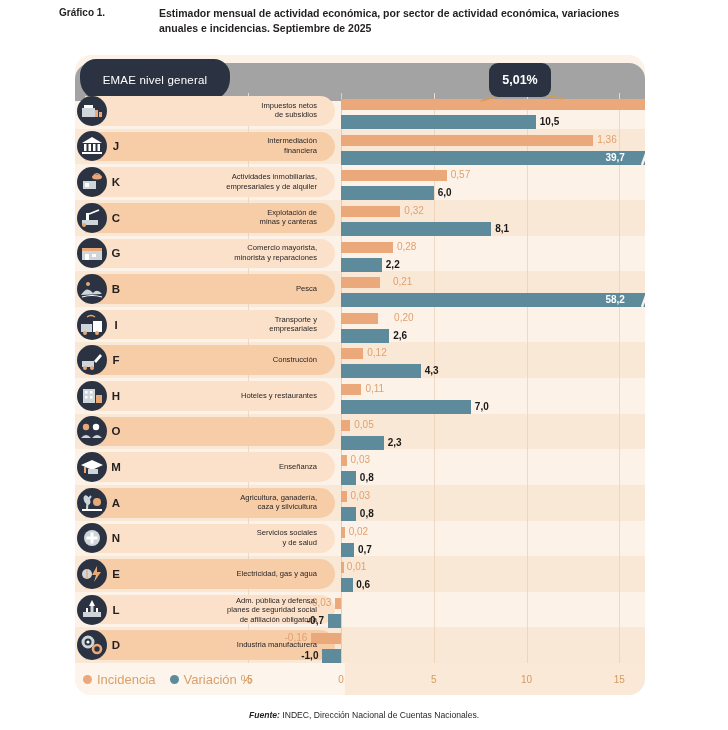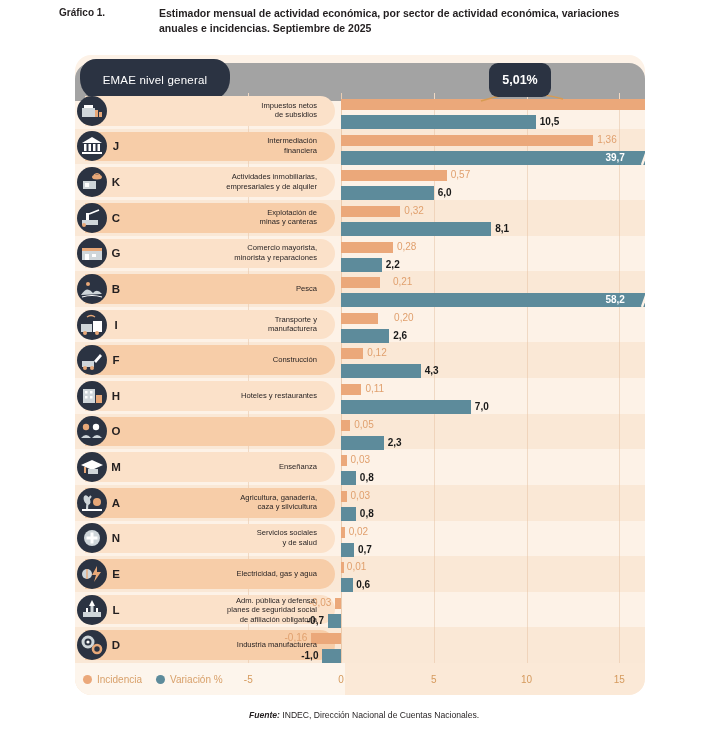--- a/index.html
+++ b/index.html
@@ -111,21 +111,21 @@
   }
   .axis-left{
     position:absolute;left:0;top:0;width:270px;height:32px;
     background:#fdf5ec;border-radius:0 0 0 16px;
   }
   .legend{position:absolute;left:8px;top:0;height:32px;display:flex;align-items:center;gap:14px;}
   .lg{display:flex;align-items:center;gap:5px;}
   .lg .dot{width:9px;height:9px;border-radius:50%;display:block;}
   .lg .dot.inc{background:#eba87a;}
   .lg .dot.var{background:#5d8b9b;}
-  .lg span.t{font-size:10px;color:#d8a06a;}
+  .lg span.t{font-size:13px;color:#d8a06a;}
   .tick{
     position:absolute;top:0;height:32px;display:flex;align-items:center;
     transform:translateX(-50%);font-size:10px;color:#d59a5d;
   }
 
   
   .source{
     position:absolute;left:0;top:710px;width:728px;text-align:center;
     font-size:8.6px;color:#231f20;
   }
@@ -310,21 +310,21 @@
                   <rect x="3" y="13" width="11" height="8" fill="#cfd6da"></rect>
                   <rect x="15" y="10" width="9" height="11" fill="#ffffff"></rect>
                   <circle cx="7" cy="22" r="2" fill="#e8a878"></circle>
                   <circle cx="19" cy="22" r="2" fill="#e8a878"></circle>
                   <path d="M9 6 q4 -3 8 0" stroke="#e8a878" stroke-width="1.3" fill="none"></path>
                 </svg>
               </div>
               <div class="row-letter">I</div>
               <div class="row-label">
                 <div>Transporte y</div>
-                <div>manufacturera</div>
+                <div>empresariales</div>
               </div>
               <div class="bars">
                 <div class="bar inc" style="left: 266px; width: 37.1px;"></div>
                 <div class="bar-lab inc" style="left: 307.1px; padding-left: 12px;">0,20</div>
                 <div class="bar var" style="left: 266px; width: 48.23px;"></div>
                 <div class="bar-lab var" style="left: 318.23px;">2,6</div>
               </div>
             </div>
             <div class="row alt" style="height: 35.625px;">
               <div class="row-band"></div>

